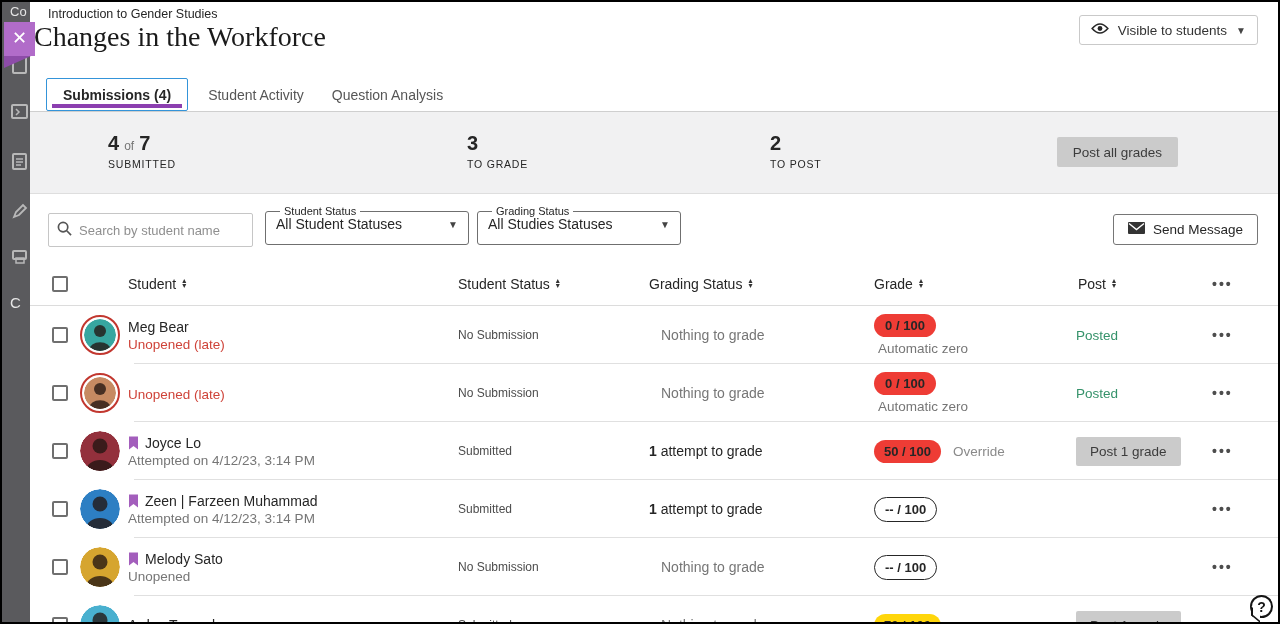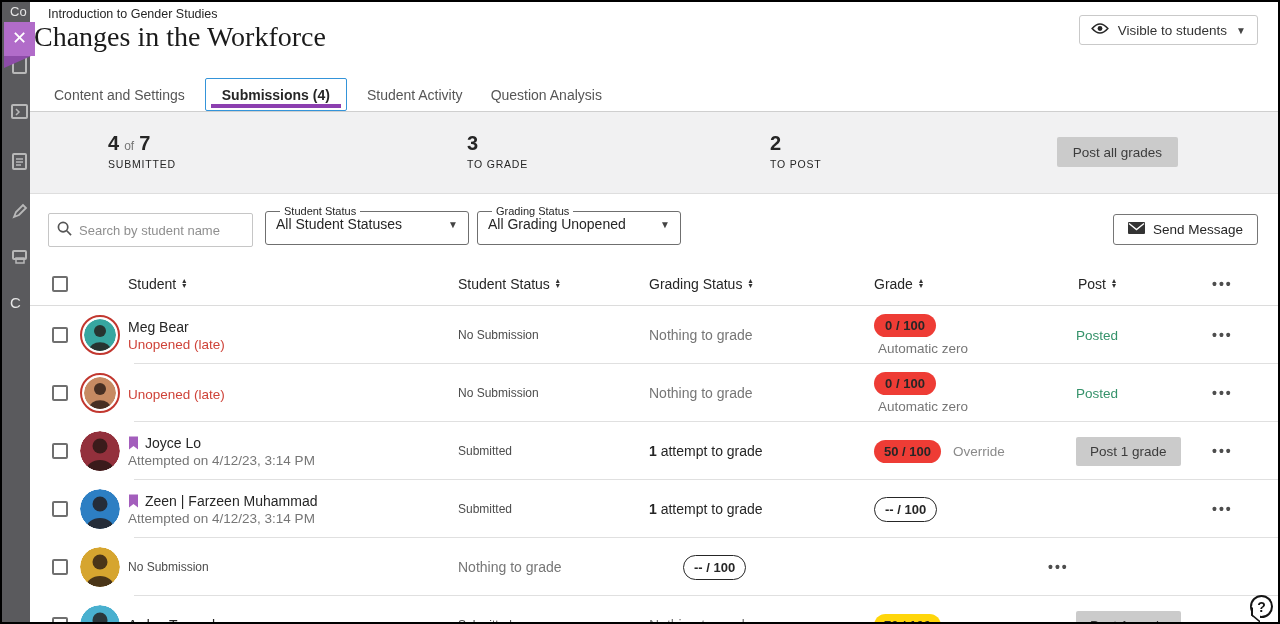--- a/index.html
+++ b/index.html
@@ -84,21 +84,21 @@
   .avatar { width:40px; height:40px; border-radius:50%; overflow:hidden; }
   .avatar.ring { border:2px solid #c2372f; padding:2px; overflow:visible; }
   .avatar.ring svg { width:32px; height:32px; }
   .avatar svg { display:block; border-radius:50%; }
   .nameline { display:flex; align-items:center; gap:6px; }
   .sname { font-size:14px; color:#262626; cursor:pointer; }
   .subtext { font-size:13.5px; margin-top:2px; }
   .subtext.red { color:#cf4339; } .subtext.gray { color:#767676; }
   .sstatus { font-size:12px; color:#4c4c4c; }
   .gstatus { font-size:14px; }
-  .gstatus .muted { color:#767676; }
+  .gstatus .muted { color:#767676;margin-left:12px; }
   .gstatus b { color:#262626; } .gstatus .dark { color:#262626;margin-top:24px; }
   .gradecell { padding-left:34px; display:flex; flex-direction:column; align-items:flex-start; }
   .gradeline { display:flex; align-items:center; gap:12px; }
   .pill { min-width:62px; text-align:center; padding:4px 10px; border-radius:13px; font-size:13px;
           font-weight:bold; color:#262626; cursor:pointer; }
   .pill.red { background:#ee3c35; }
   .pill.yellow { background:#ffd60b; }
   .pill.outline { background:#fff; border:1px solid #262626; }
   .override { font-size:13.5px; color:#8a8a8a; }
   .gradenote { font-size:13.5px; color:#767676; margin-top:4px; margin-left:4px; }
@@ -163,21 +163,20 @@
           <svg width="18" height="13" viewBox="0 0 24 15">
               <path d="M1.5,7.5 Q12,-4.5 22.5,7.5 Q12,19.5 1.5,7.5 Z" fill="none" stroke="#262626" stroke-width="2"></path>
               <circle cx="12" cy="7.5" r="3.2" fill="#262626"></circle>
             </svg>
         </span>
         <span>Visible to students</span>
         <span class="caret">▼</span>
       </div>
 
       <div class="tabs">
-        <div class="tab">Content and Settings</div>
         <div class="tab active">
           <span>Submissions (4)</span>
           <span class="tab-underline"></span>
         </div>
         <div class="tab">Student Activity</div>
         <div class="tab">Question Analysis</div>
       </div>
 
       <div class="stats">
         <div class="stat stat-submitted">
@@ -216,21 +215,21 @@
         <fieldset class="filter-fieldset fs-1">
           <legend>Student Status</legend>
           <div class="fieldset-value">
             <span>All Student Statuses</span>
             <span class="caret">▼</span>
           </div>
         </fieldset>
         <fieldset class="filter-fieldset fs-2">
           <legend>Grading Status</legend>
           <div class="fieldset-value">
-            <span>All Grading Unopened</span>
+            <span>All Studies Statuses</span>
             <span class="caret">▼</span>
           </div>
         </fieldset>
         <button class="send-btn">
           <span>
             <svg width="17" height="12" viewBox="0 0 17 12">
                 <rect width="17" height="12" rx="1" fill="#333"></rect>
                 <path d="M1,1.5 L8.5,7.5 L16,1.5" stroke="#fff" stroke-width="1.4" fill="none"></path>
               </svg>
           </span>
@@ -454,20 +453,29 @@
                     </clipPath>
                   </defs>
   <g clip-path="url(#cd6a52f)">
                     <circle cx="20" cy="20" r="20" fill="#d6a52f"></circle>
   <circle cx="20" cy="15" r="7.5" fill="rgba(35,22,18,.78)"></circle>
   <ellipse cx="20" cy="39" rx="13.5" ry="10" fill="rgba(35,22,18,.78)"></ellipse>
                   </g>
                 </svg>
               </div>
             </div>
+    <div>
+      <div class="nameline">
+                <svg width="11" height="14" viewBox="0 0 11 14">
+  <path d="M1,0.5 h9 v13 l-4.5,-3.6 L1,13.5 Z" fill="#a35ebc"></path>
+                </svg>
+                <span class="sname">Melody Sato</span>
+              </div>
+      <div class="subtext gray">Unopened</div>
+    </div>
     <div class="sstatus">No Submission</div>
     <div class="gstatus"><span class="muted">Nothing to grade</span></div>
     <div class="gradecell">
       <div class="gradeline">
         <div class="pill outline">-- / 100</div>
 
       </div>
 
     </div>
     <div class="postcell"></div>

